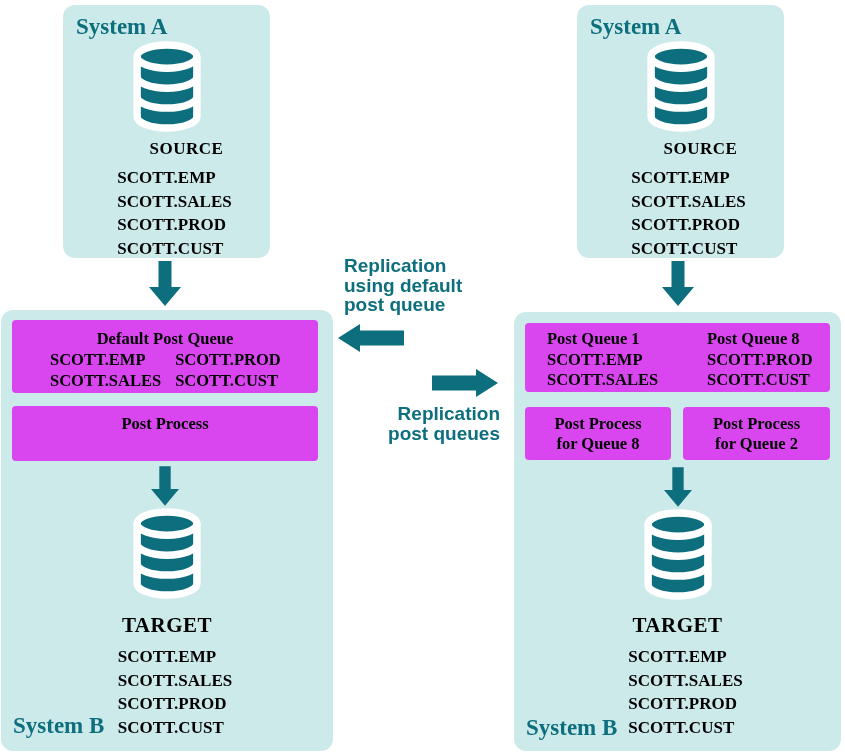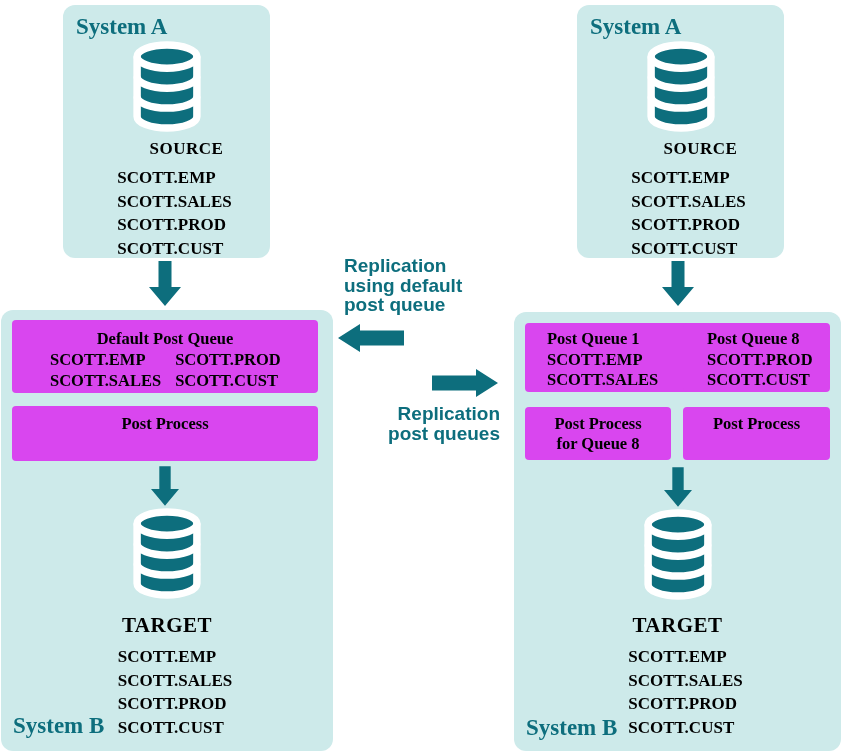--- a/index.html
+++ b/index.html
@@ -167,20 +167,21 @@
       <div>Post Queue 8</div>
       <div>SCOTT.PROD</div>
       <div>SCOTT.CUST</div>
     </div>
     <div class="white-box" id="rb-process1">
       <div>Post Process</div>
       <div>for Queue 8</div>
     </div>
     <div class="white-box" id="rb-process2">
       <div>Post Process</div>
+      <div>for Queue 2</div>
     </div>
     <svg class="abs arrow" style="left:150px; top:155px;" width="28" height="40" viewBox="0 0 32 45">
       <polygon points="9.5,0 22.5,0 22.5,26 32,26 16,45 0,26 9.5,26"></polygon>
     </svg>
     <svg class="db-center" style="top:196px;" width="86" height="93">
         <use href="#db-icon"></use>
       </svg>
     <div class="center-label" style="top:301px;">TARGET</div>
     <div class="tbl-wrap abs" style="top:326px; width:100%;">
       <div class="tbl-list">

